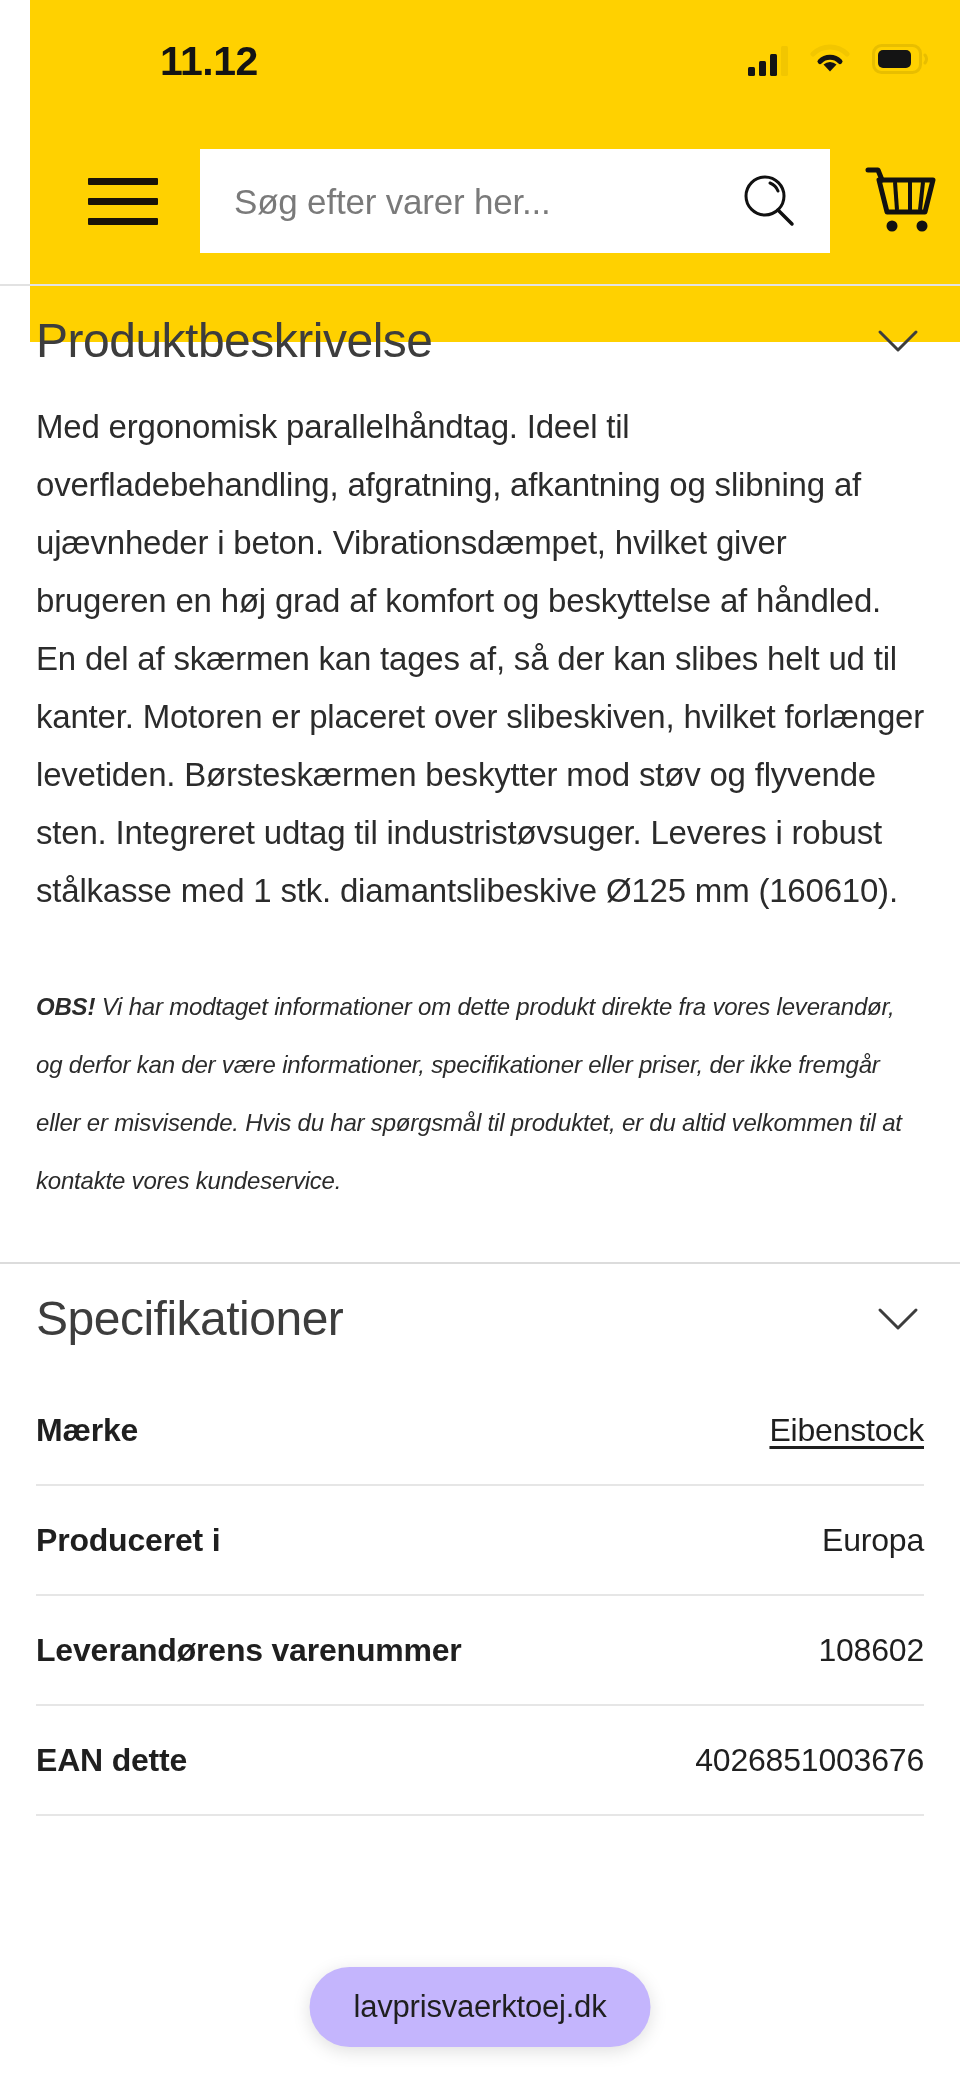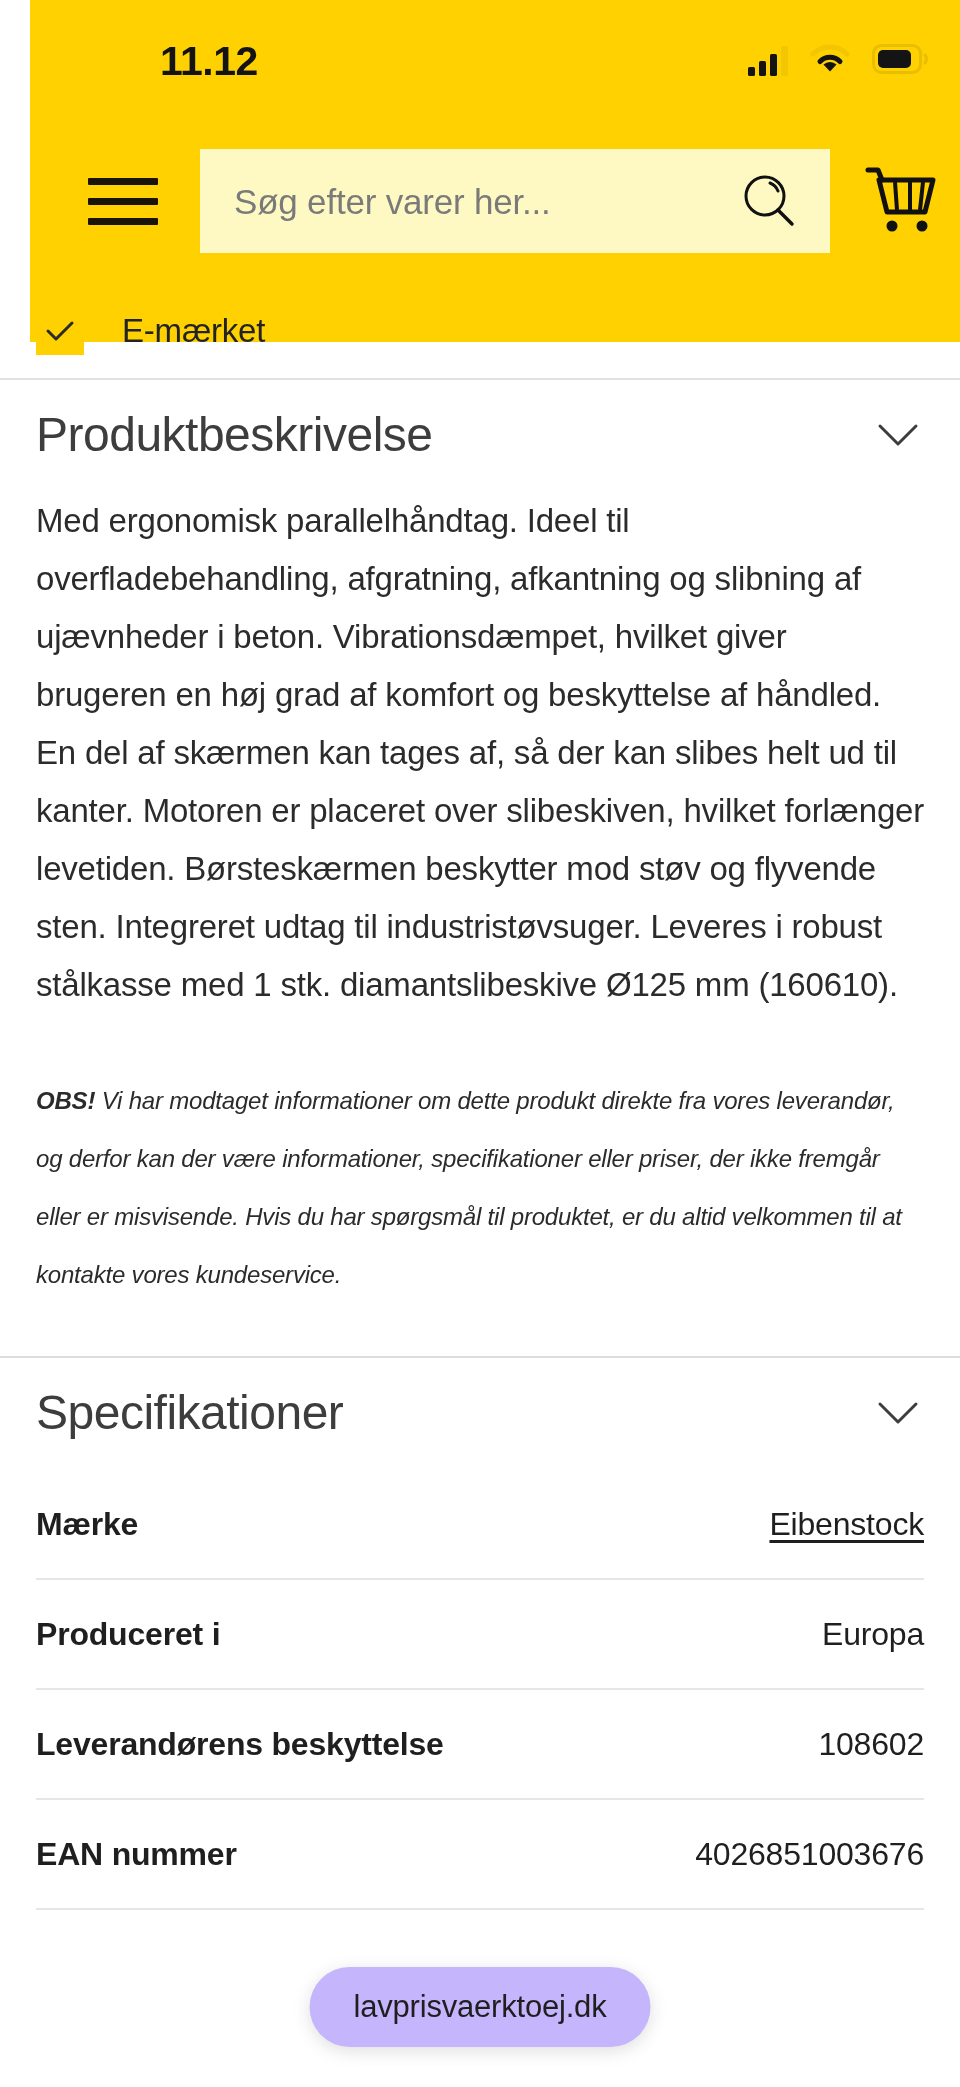--- a/index.html
+++ b/index.html
@@ -102,21 +102,21 @@
     height: 7px;
     background: #1a1408;
     border-radius: 1px;
   }
 
   .search-box {
     flex: 1 1 auto;
     margin-left: 40px;
     margin-right: 28px;
     height: 104px;
-    background: #fef9c3;
+    background: #ffffff;
     display: flex;
     align-items: center;
     padding: 0 30px 0 34px;
   }
 
   .search-placeholder {
     flex: 1 1 auto;
     font-size: 35px;
     color: #7a7a7a;
     line-height: 1;
@@ -354,28 +354,20 @@
           <circle cx="32" cy="62" r="5.5" fill="#111111"></circle>
           <circle cx="62" cy="62" r="5.5" fill="#111111"></circle>
         </svg>
       </div>
 
     </div>
   </div>
 
   <div class="content">
 
-    <div class="emaerket-row">
-      <span class="check-box">
-        <svg width="30" height="24" viewBox="0 0 30 24">
-          <path d="M3 12 L11 20 L27 4" stroke="#2b2b2b" stroke-width="3" fill="none" stroke-linecap="round" stroke-linejoin="round"></path>
-        </svg>
-      </span>
-      <span class="emaerket-label">E-mærket</span>
-    </div>
 
     <div class="divider"></div>
 
     <div class="section">
       <div class="section-head">
         <span class="section-title">Produktbeskrivelse</span>
         <span class="chevron">
           <svg width="44" height="28" viewBox="0 0 44 28">
             <path d="M4 5 L22 23 L40 5" stroke="#3d3d3d" stroke-width="3" fill="none" stroke-linecap="round" stroke-linejoin="round"></path>
           </svg>
@@ -409,27 +401,27 @@
         </div>
         <div class="spec-divider"></div>
 
         <div class="spec-row">
           <span class="spec-key">Produceret i</span>
           <span class="spec-val">Europa</span>
         </div>
         <div class="spec-divider"></div>
 
         <div class="spec-row">
-          <span class="spec-key">Leverandørens beskyttelse</span>
+          <span class="spec-key">Leverandørens varenummer</span>
           <span class="spec-val">108602</span>
         </div>
         <div class="spec-divider"></div>
 
         <div class="spec-row">
-          <span class="spec-key">EAN nummer</span>
+          <span class="spec-key">EAN dette</span>
           <span class="spec-val">4026851003676</span>
         </div>
         <div class="spec-divider"></div>
 
       </div>
     </div>
 
   </div>
 
   <div class="site-pill">lavprisvaerktoej.dk</div>

